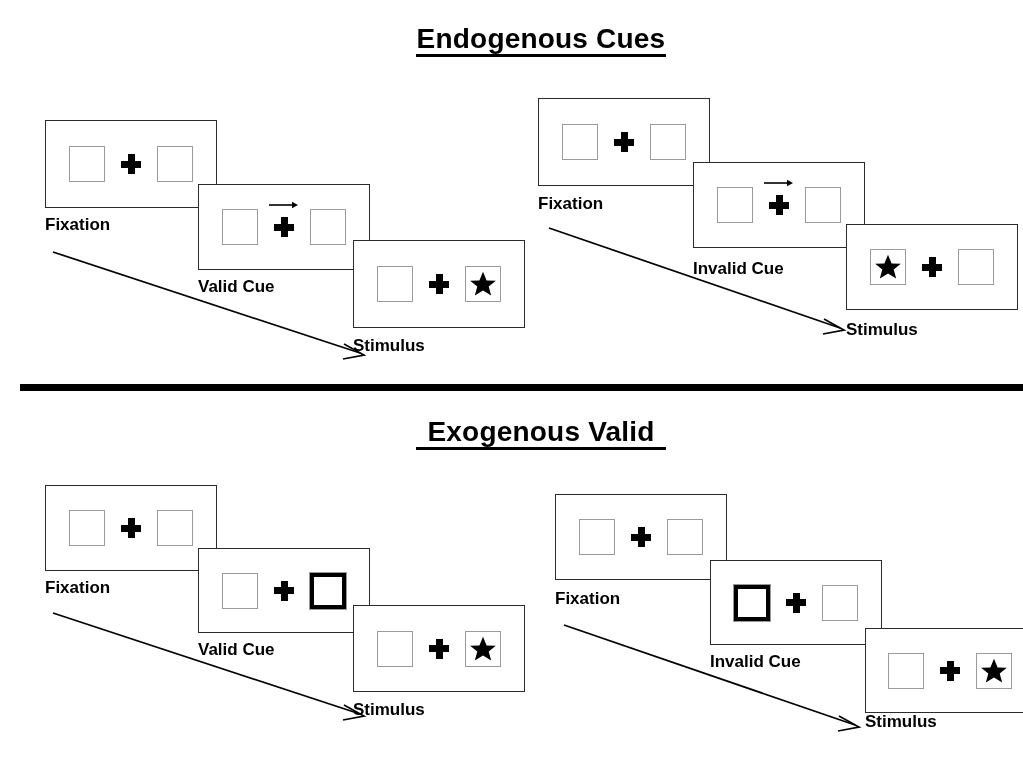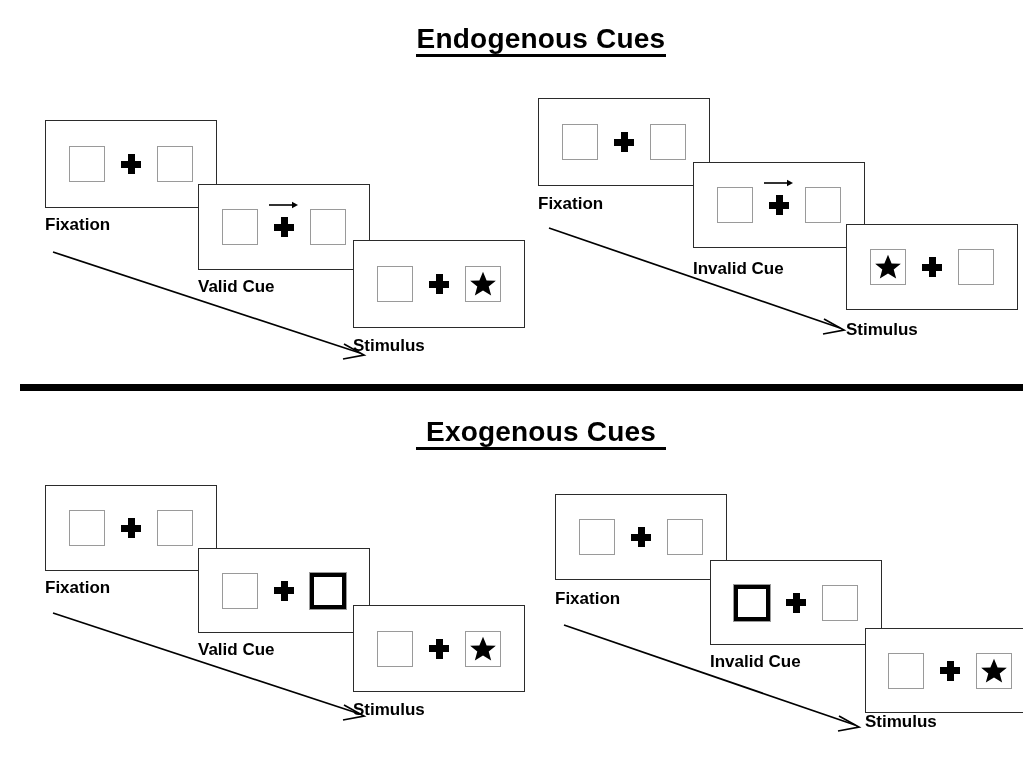--- a/index.html
+++ b/index.html
@@ -217,21 +217,21 @@
   </div>
   <div class="panel-label" style="left:826px; top:320px; width:172px;">Stimulus</div>
 
   <svg class="time-arrow" style="left:520px; top:218px;" width="330" height="130">
     <line x1="9" y1="10" x2="300" y2="110" stroke="#000" stroke-width="1.7"></line>
     <path d="M284 101 L304 112 L283 116" fill="none" stroke="#000" stroke-width="1.7"></path>
   </svg>
 
   <div class="divider" style="top:384px;"></div>
 
-  <div class="section-title" style="left:396px; top:417px; width:250px;">Exogenous Cues</div>
+  <div class="section-title" style="left:396px; top:417px; width:250px;">Exogenous Valid</div>
 
   <div class="panel" style="left:25px; top:485px; width:172px; height:86px;">
     <div class="panel-inner">
       <div class="box"></div>
       <div class="plus"></div>
       <div class="box"></div>
     </div>
   </div>
   <div class="panel-label" style="left:25px; top:578px; width:172px;">Fixation</div>
 

